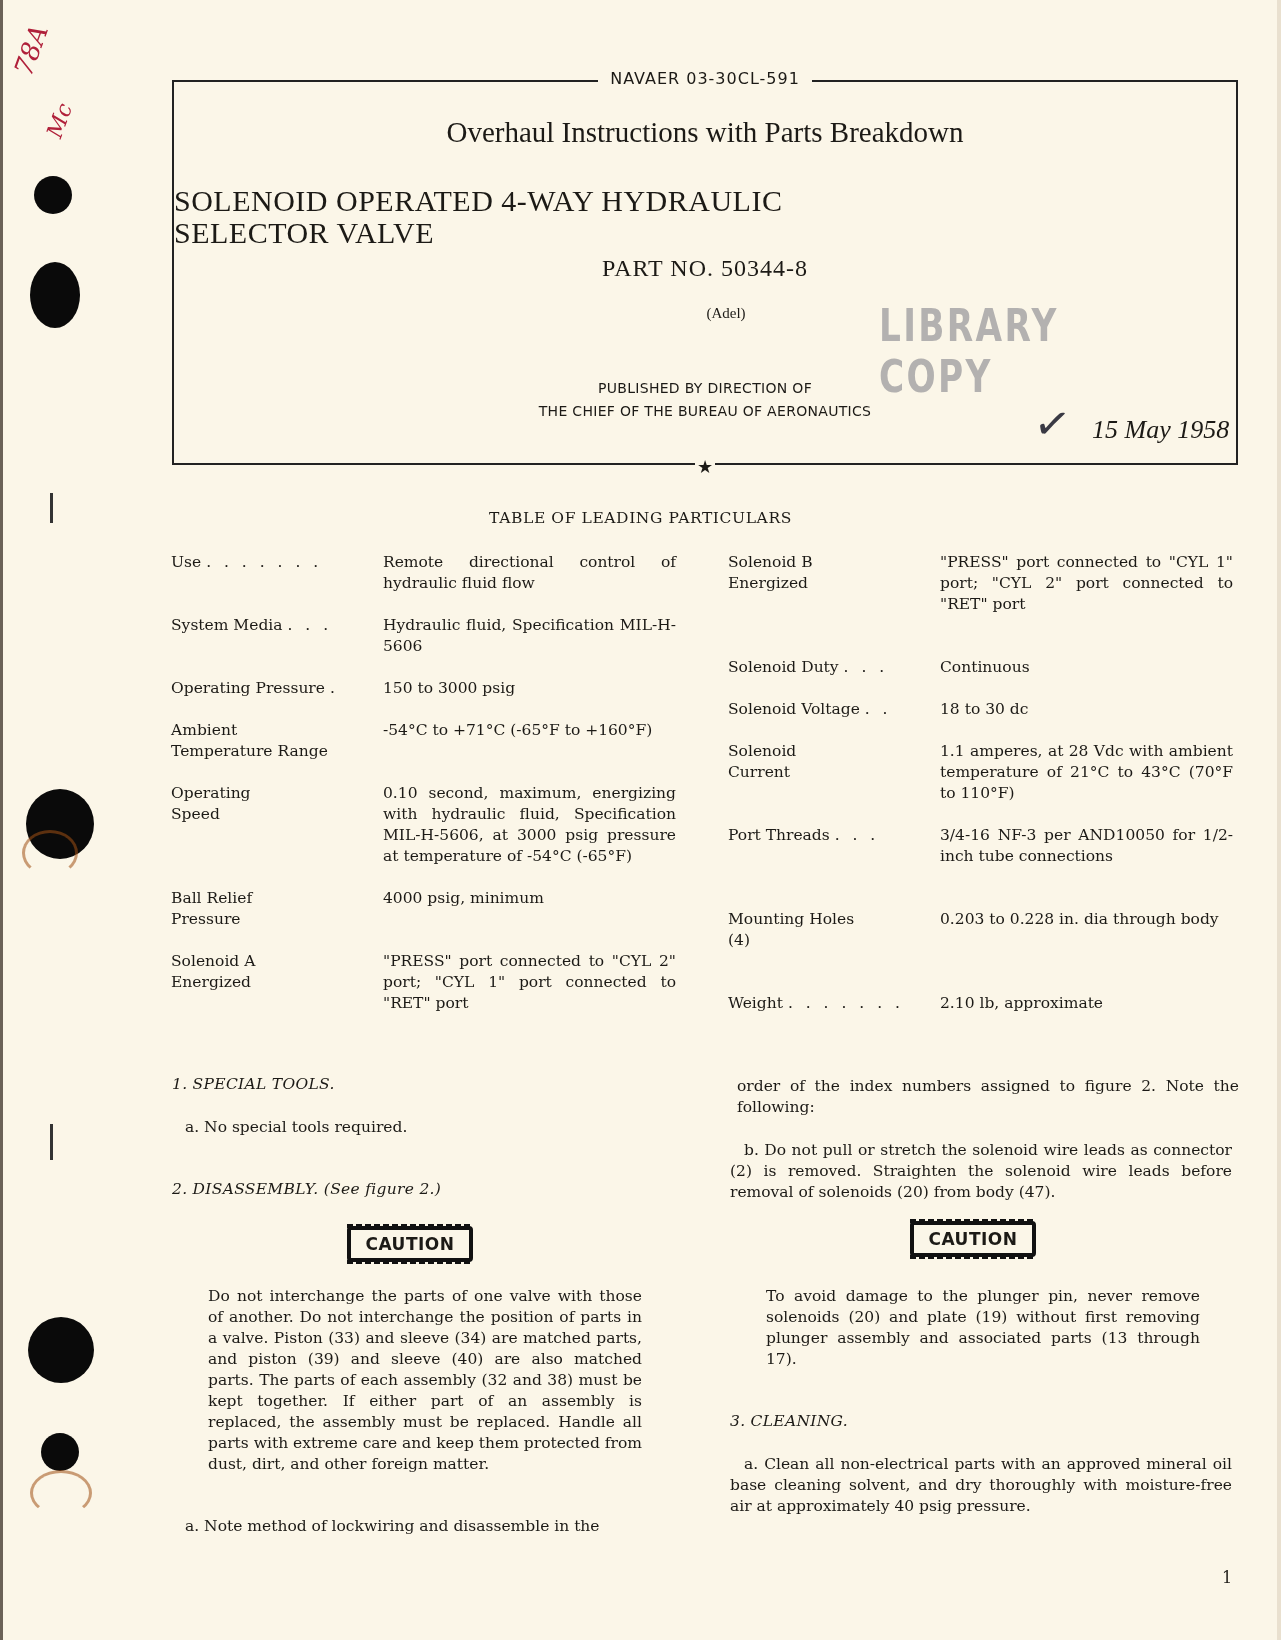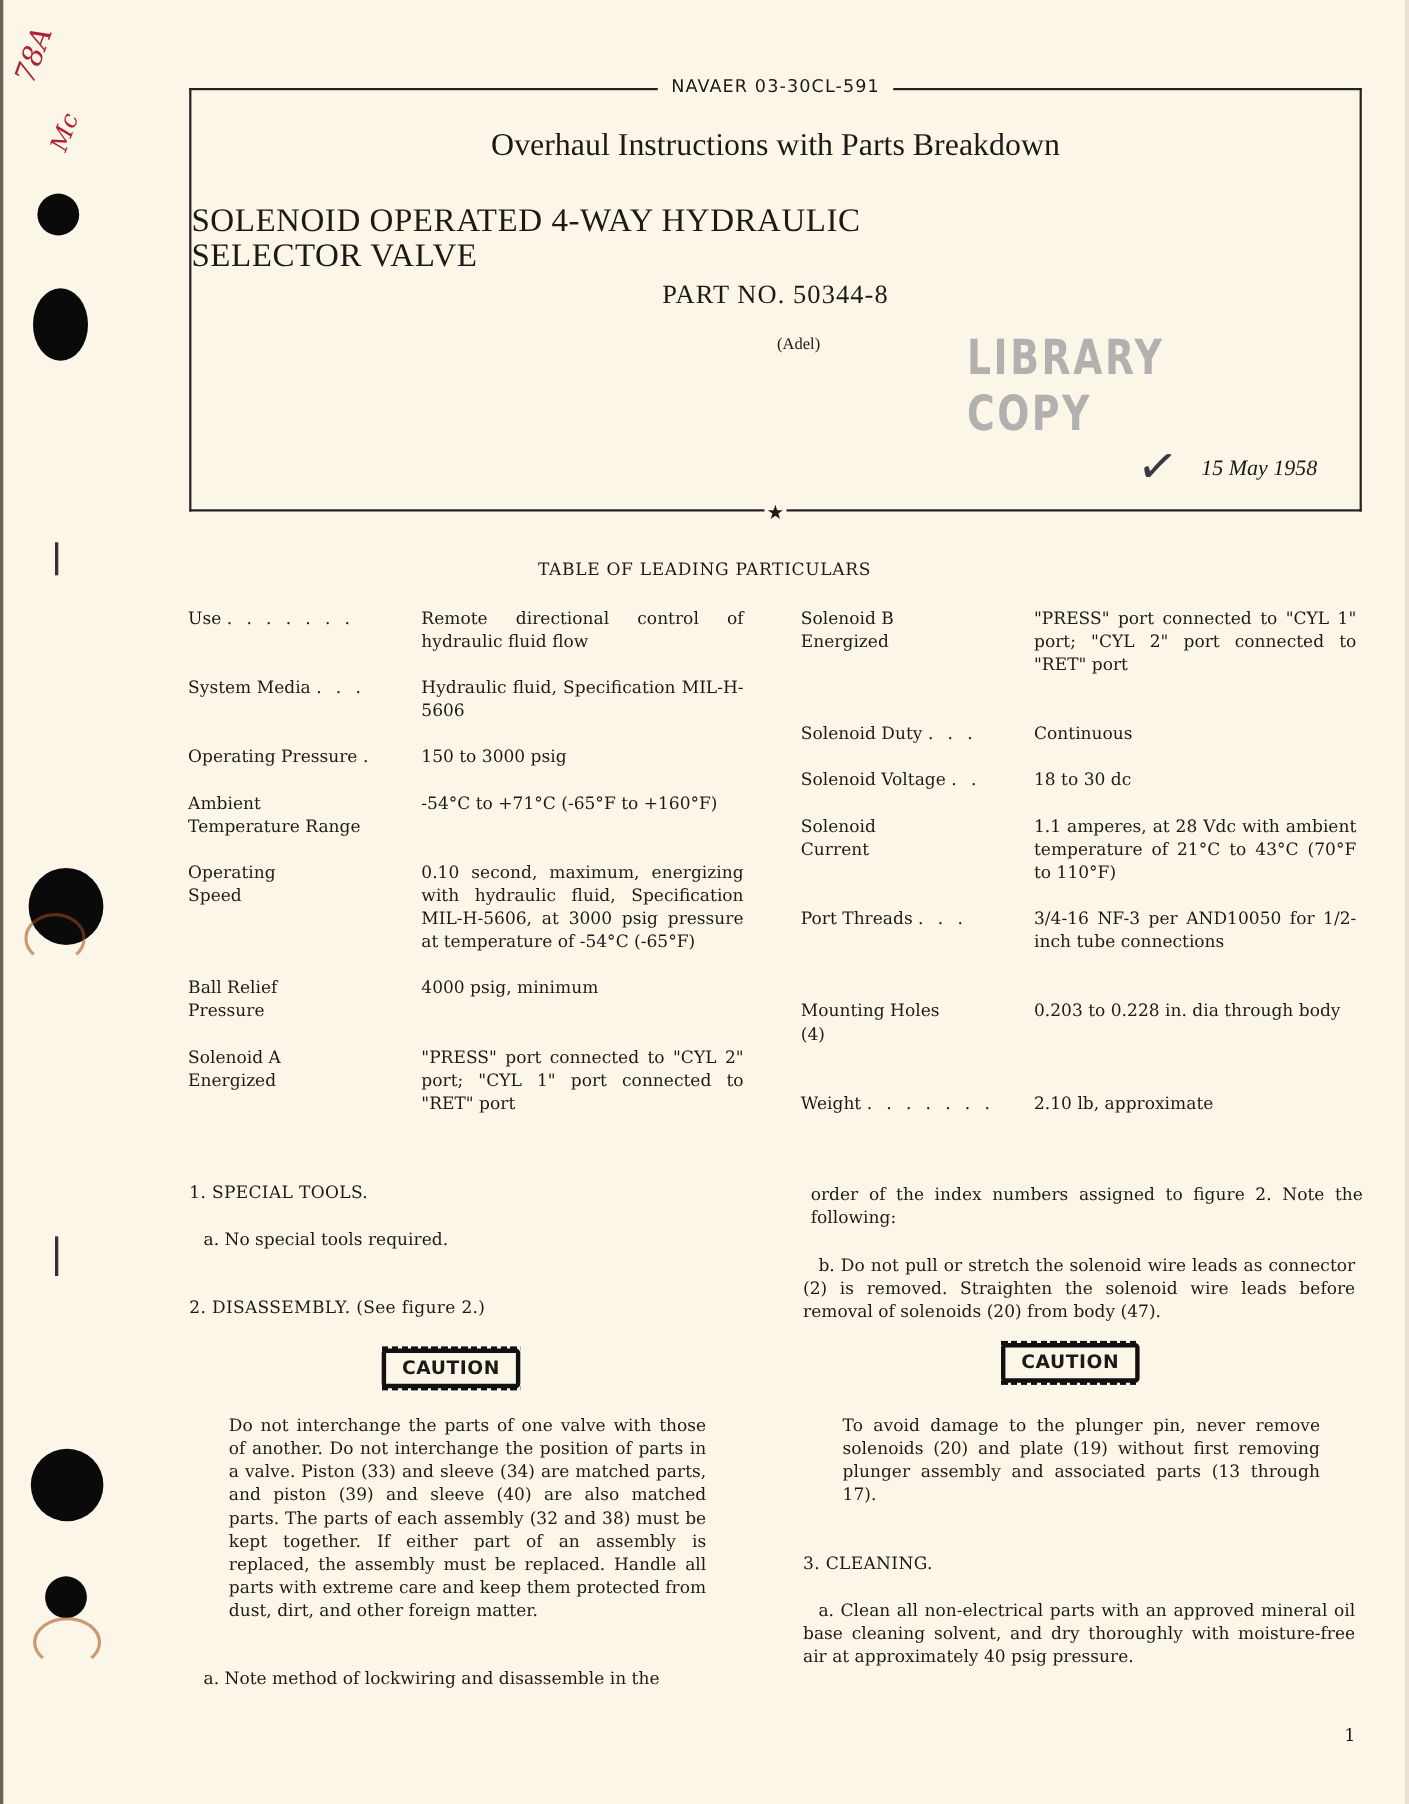--- a/index.html
+++ b/index.html
@@ -41,36 +41,36 @@
     .title1 { top: 104px; }
     .title2 { top: 136px; }
     .partno { position: absolute; top: 175px; left: 0; right: 0; text-align: center; font-family: "Liberation Serif", serif; font-size: 24px; letter-spacing: 1px; }
     .maker { position: absolute; top: 225px; left: 0; right: 0; text-align: center; font-family: "Liberation Serif", serif; font-size: 15px; padding-left: 42px; }
     .stamp {
       position: absolute; left: 705px; top: 220px; font-family: "DejaVu Sans", sans-serif; font-weight: bold;
       font-size: 44px; color: rgba(120,120,130,0.55); letter-spacing: 3px; transform: scaleX(0.78); transform-origin: left;
     }
     .published { position: absolute; top: 297px; left: 0; right: 0; text-align: center; font-family: "DejaVu Sans", sans-serif; font-size: 14px; letter-spacing: 0.3px; line-height: 23px; }
     .checkmark { position: absolute; left: 860px; top: 318px; font-size: 44px; color: #3a3a44; transform: rotate(8deg); }
-    .date { position: absolute; left: 918px; top: 335px; font-family: "Liberation Serif", serif; font-style: italic; font-size: 20px; }
+    .date { position: absolute; left: 918px; top: 335px; font-family: "Liberation Serif", serif; font-style: italic; font-size: 26px; }
     .star { position: absolute; bottom: -12px; left: 0; right: 0; text-align: center; font-size: 18px; }
     .star span { background: #fbf6e8; padding: 0 2px; }
 
     
     .table-title { position: absolute; top: 509px; left: 0; width: 1281px; text-align: center; font-size: 15.5px; letter-spacing: 0.6px; }
     .col { position: absolute; font-size: 15.5px; line-height: 21px; }
     .col-left { left: 171px; top: 552px; width: 505px; }
     .col-right { left: 728px; top: 552px; width: 505px; }
     .row { display: flex; }
     .row .lbl { width: 212px; flex: none; white-space: pre-line; }
     .row .val { flex: 1; text-align: justify; }
     .row .lbl .dots { letter-spacing: 4px; }
 
     .text { position: absolute; font-size: 15.5px; line-height: 21px; text-align: justify; }
-    .heading { position: absolute; font-size: 15.5px; letter-spacing: 0.3px; }
+    .heading { position: absolute; font-size: 15.5px; letter-spacing: 0.3px; font-style: italic; }
     .caution {
       position: absolute; width: 126px; height: 36px; border: 4px solid #111;
       border-radius: 4px; box-sizing: border-box;
       display: flex; align-items: center; justify-content: center;
       font-family: "DejaVu Sans", sans-serif; font-weight: bold; font-size: 17px; letter-spacing: 0.5px;
       box-shadow: 0 0 0 1px #fbf6e8 inset;
     }
     .caution::before, .caution::after {
       content: ""; position: absolute; left: -4px; right: -4px; height: 4px;
       background: repeating-linear-gradient(90deg, #111 0 6px, transparent 6px 9px);
@@ -100,20 +100,24 @@
 <div class="header-box">
   <div class="hb-top-line" style="left:-2px;width:1066px;"></div>
   <div class="hb-bot-line" style="left:-2px;width:1066px;"></div>
   <div class="doc-number"><span>NAVAER 03-30CL-591</span></div>
   <div class="subtitle">Overhaul Instructions with Parts Breakdown</div>
   <div class="title1">SOLENOID OPERATED 4-WAY HYDRAULIC</div>
   <div class="title2">SELECTOR VALVE</div>
   <div class="partno">PART NO. 50344-8</div>
   <div class="maker">(Adel)</div>
   <div class="stamp">LIBRARY COPY</div>
+  <div class="published">
+    <div>PUBLISHED BY DIRECTION OF</div>
+    <div>THE CHIEF OF THE BUREAU OF AERONAUTICS</div>
+  </div>
   <div class="checkmark">✓</div>
   <div class="date">15 May 1958</div>
   <div class="star"><span>★</span></div>
 </div>
 
 <div class="table-title">TABLE OF LEADING PARTICULARS</div>
 
 <div class="col col-left">
   <div class="row" style="margin-bottom:21px;">
     <div class="lbl"><span>Use</span> <span class="dots">. . . . . . .</span></div>

